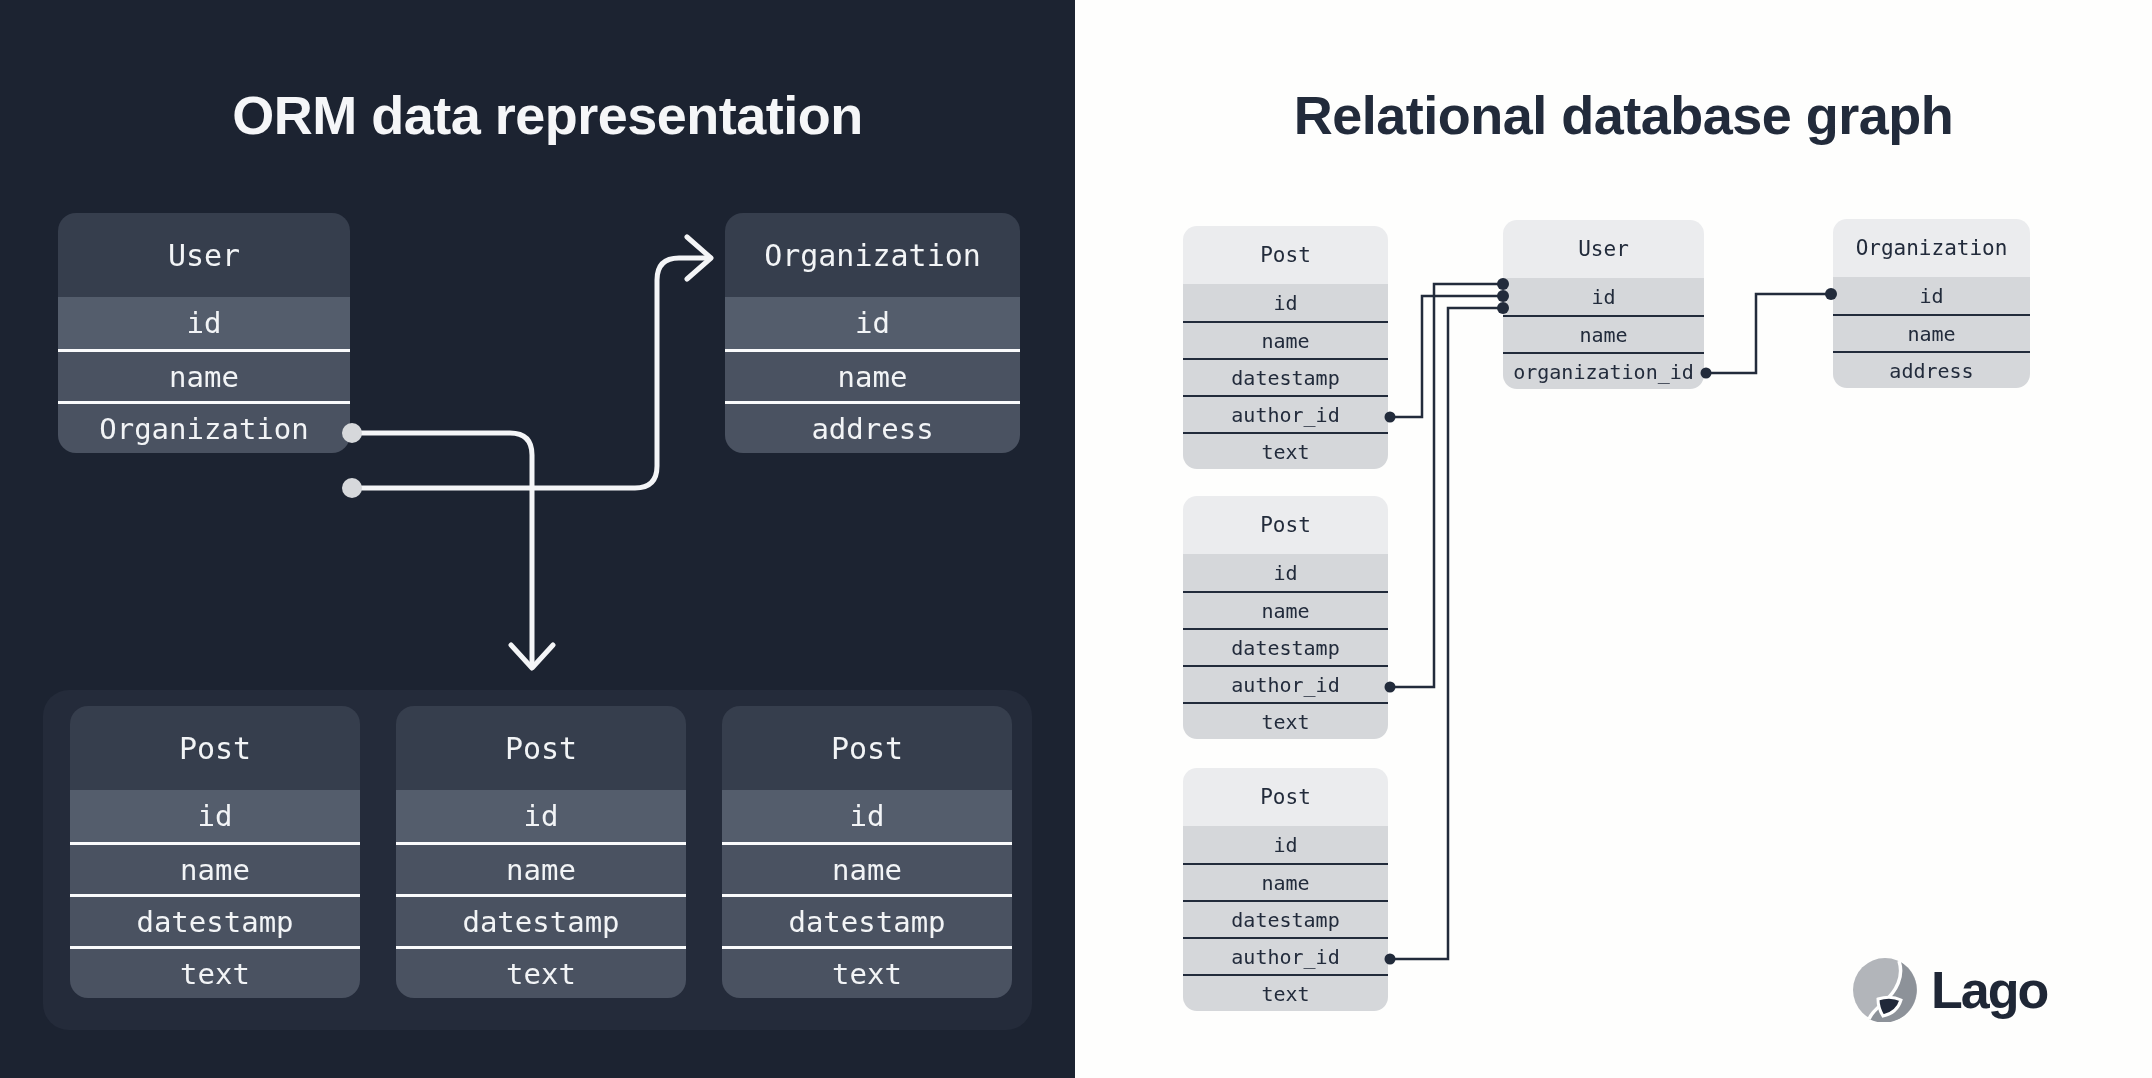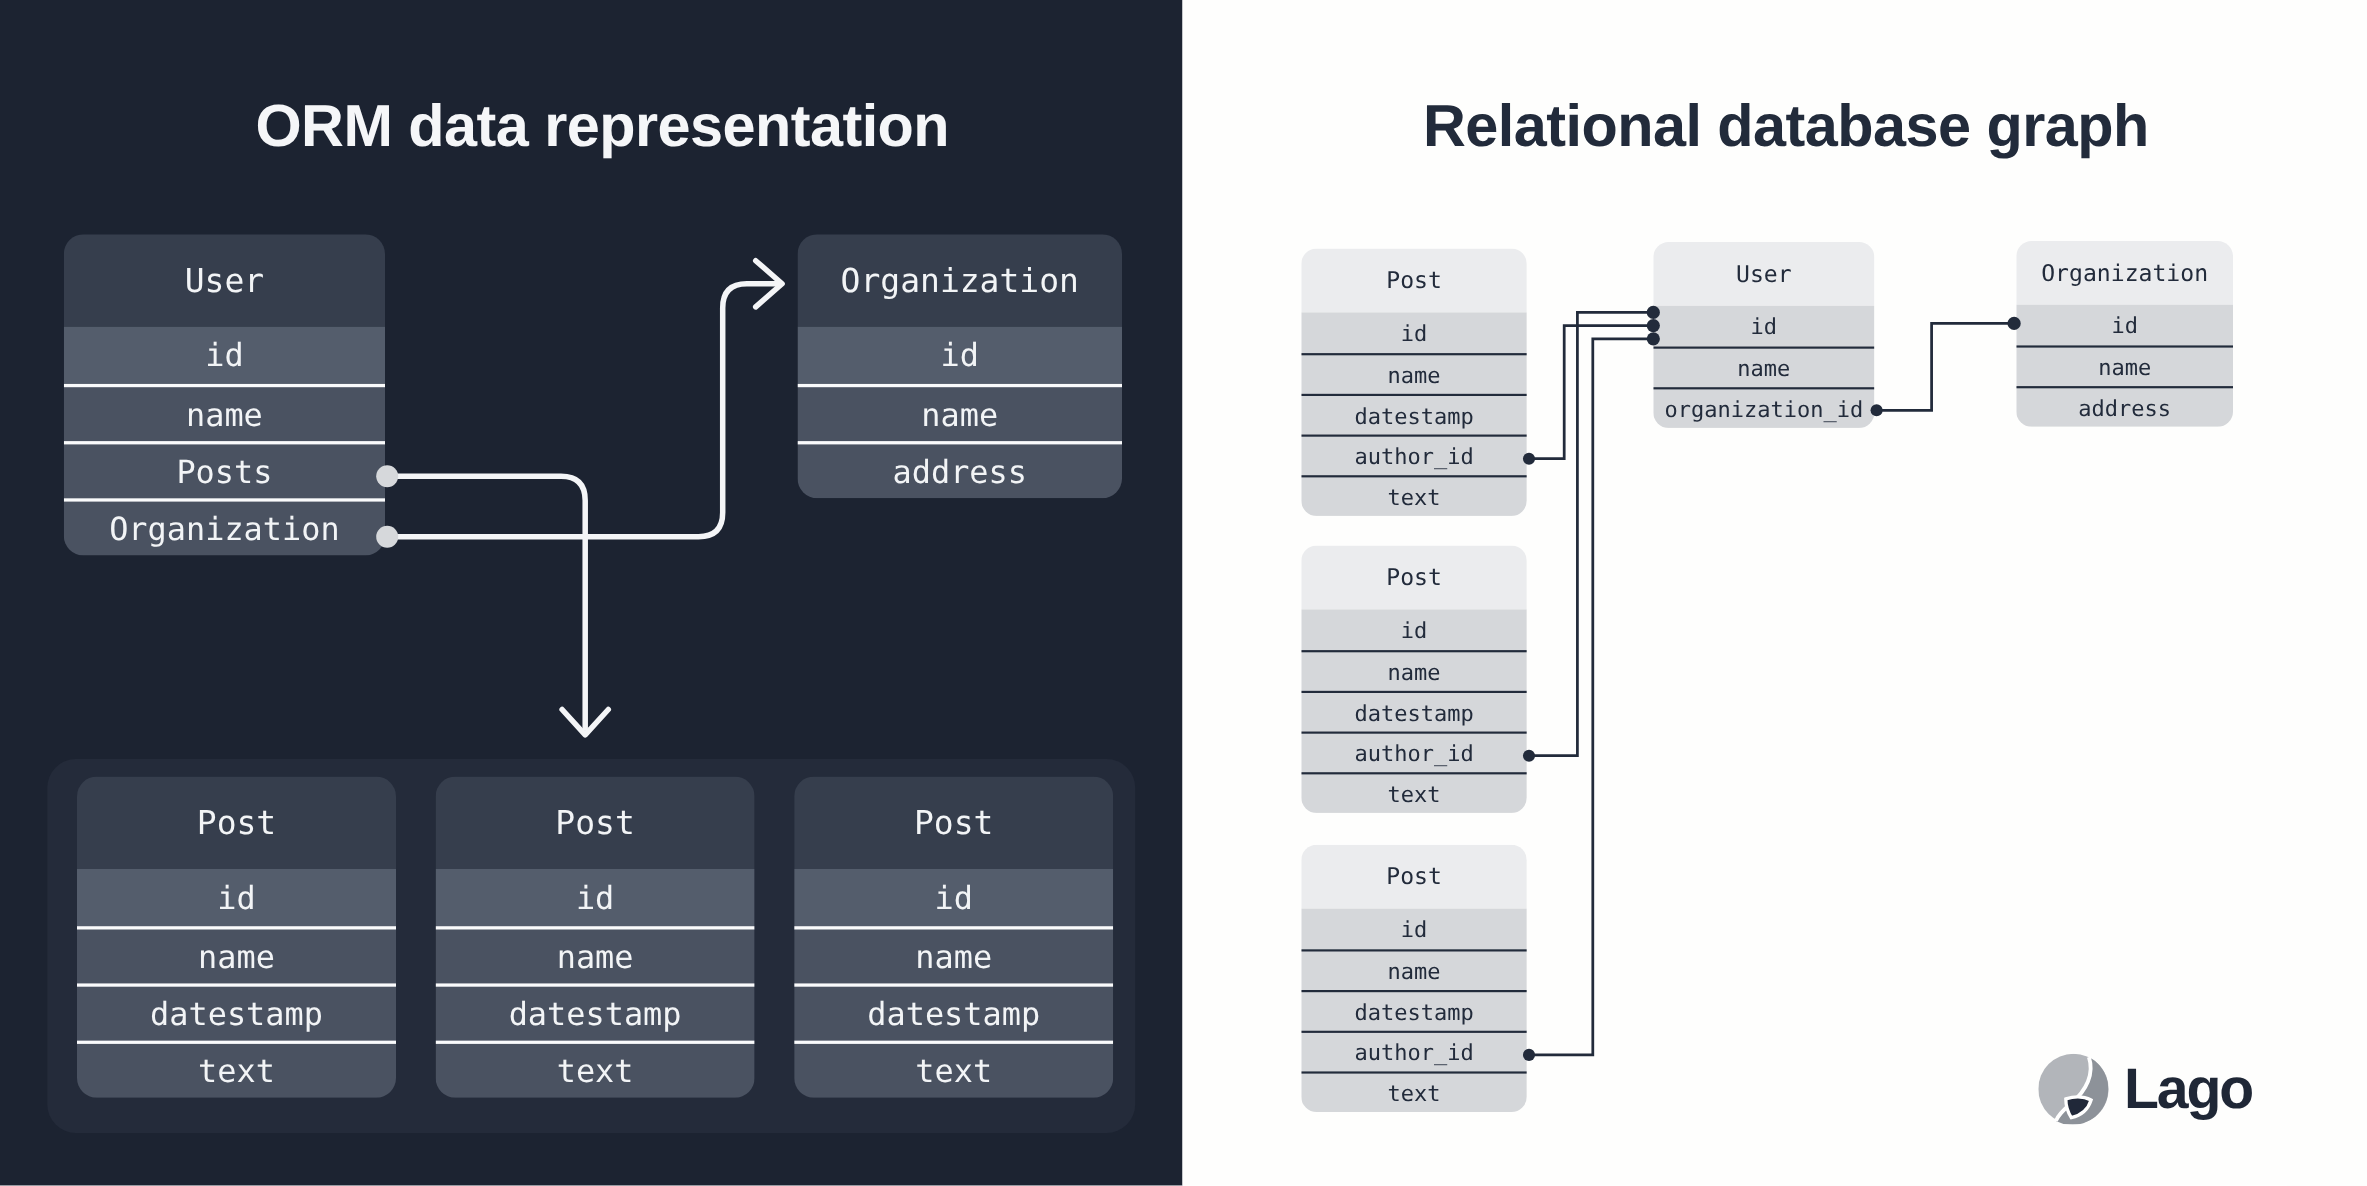--- a/index.html
+++ b/index.html
@@ -48,21 +48,20 @@
 
 <div id="stage">
 
   <div class="panel-left">
     <div class="big-title">ORM data representation</div>
 
     <div class="tbl dark" style="left:58px; top:213px; width:292px;">
       <div class="hdr">User</div>
       <div class="row idrow">id</div>
       <div class="row">name</div>
-      <div class="row">Posts</div>
       <div class="row">Organization</div>
     </div>
 
     <div class="tbl dark" style="left:725px; top:213px; width:295px;">
       <div class="hdr">Organization</div>
       <div class="row idrow">id</div>
       <div class="row">name</div>
       <div class="row">address</div>
     </div>
 

